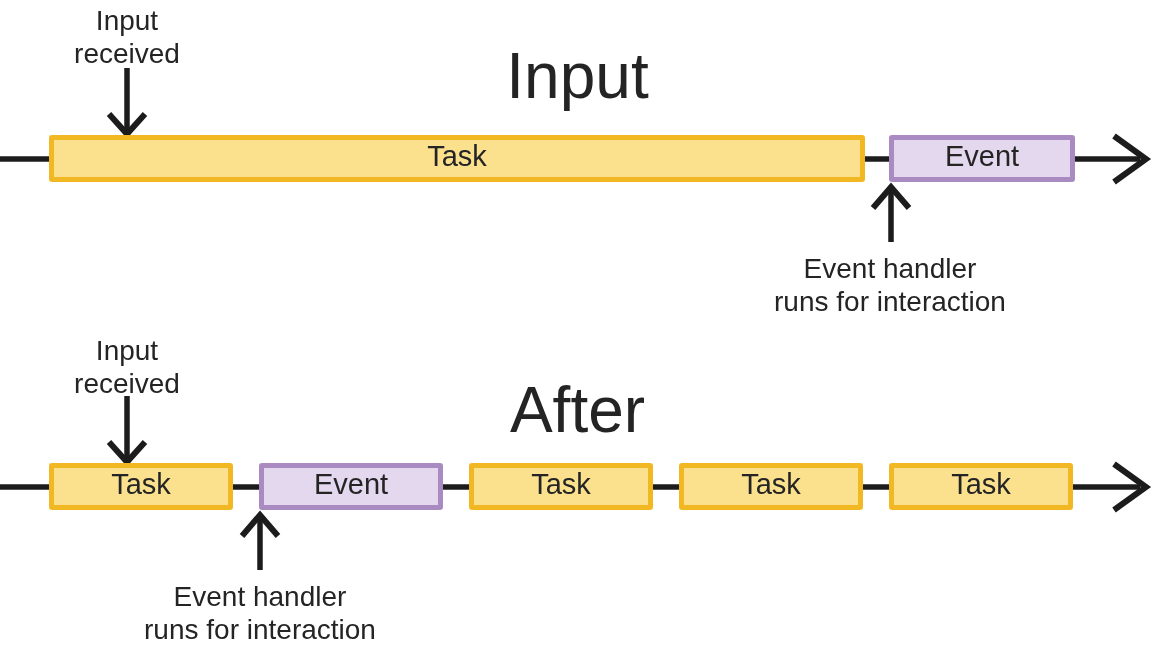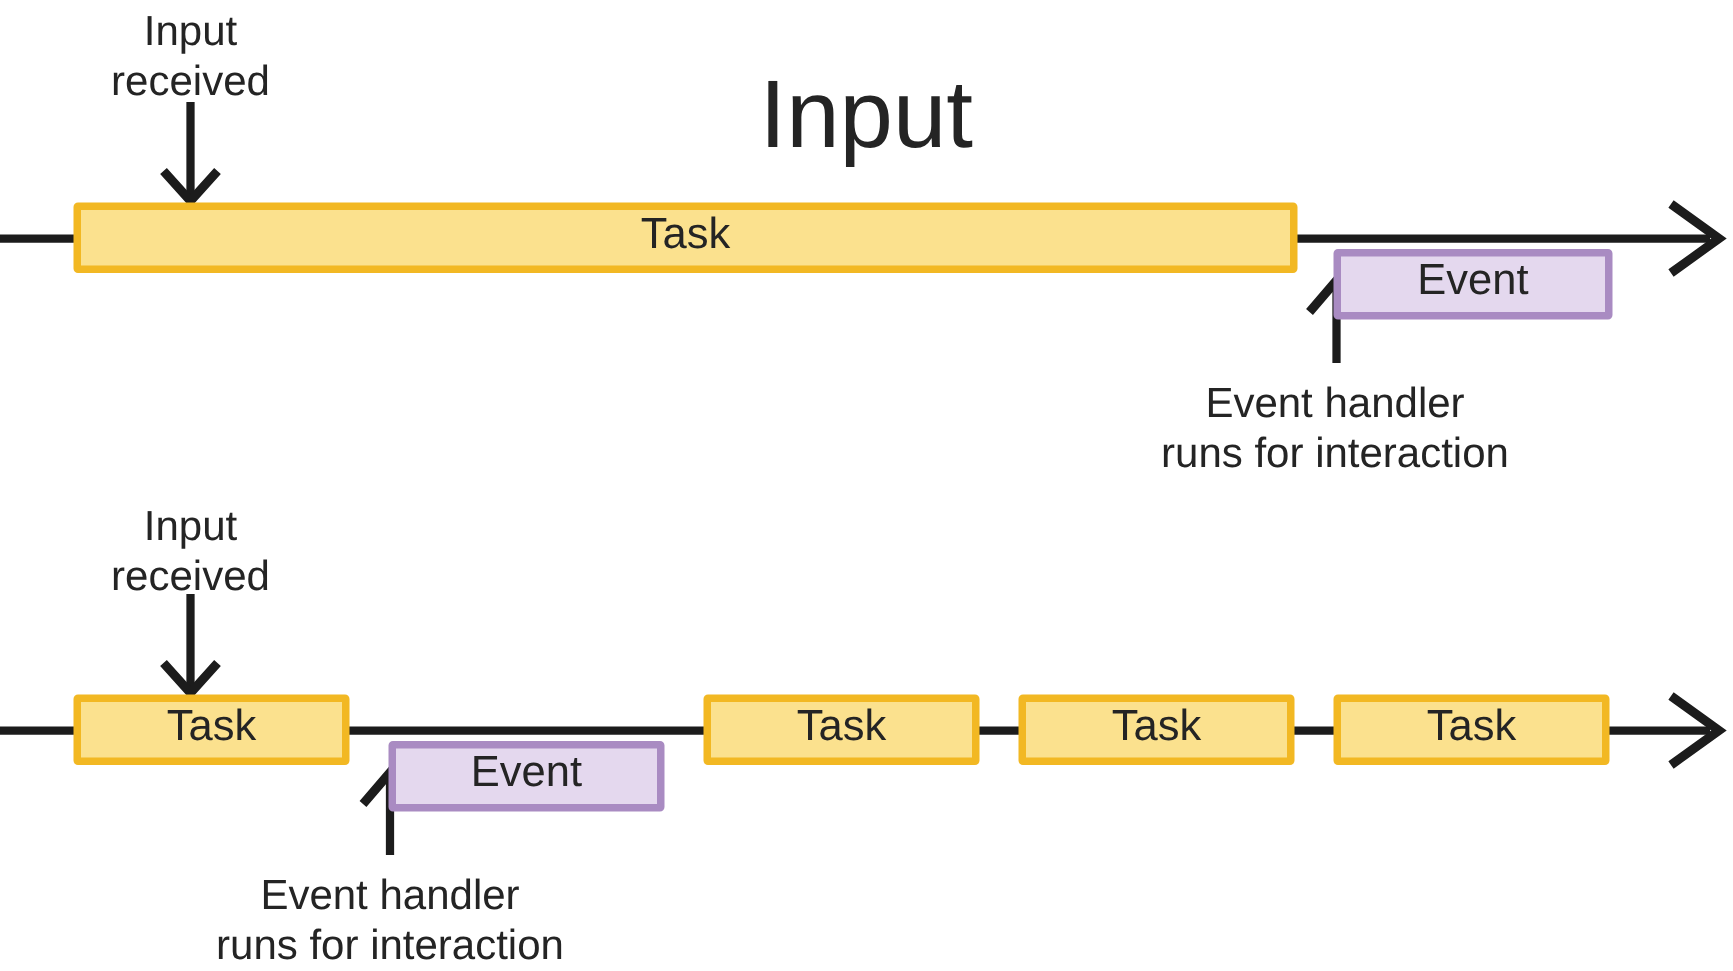--- a/index.html
+++ b/index.html
@@ -40,21 +40,21 @@
     height: 47px;
     border: 5px solid;
     border-radius: 3px;
     display: flex;
     align-items: flex-start;
     justify-content: center;
     font-size: 29px;
     color: var(--text);
   }
   .bar.task { background: var(--task-fill); border-color: var(--task-border); }
-  .bar.event { background: var(--event-fill); border-color: var(--event-border); margin-top: 31px; }
+  .bar.event { background: var(--event-fill); border-color: var(--event-border); }
   .row-before .bar { top: 135px; }
   .row-after .bar { top: 463px; }
   .title {
     position: absolute;
     left: 0;
     width: 1155px;
     text-align: center;
     font-size: 64px;
     font-weight: 500;
     line-height: 1;
@@ -110,20 +110,21 @@
       <span>Task</span>
     </div>
     <div class="bar event" style="left:889px; width:186px;">
       <span>Event</span>
     </div>
   </div>
 
   <div class="note handler-before">Event handler
 runs for interaction</div>
 
+  <div class="title after">After</div>
   <div class="note input-after">Input
 received</div>
 
   <div class="row-after">
     <div class="bar task" style="left:49px; width:184px;">
       <span>Task</span>
     </div>
     <div class="bar event" style="left:259px; width:184px;">
       <span>Event</span>
     </div>

